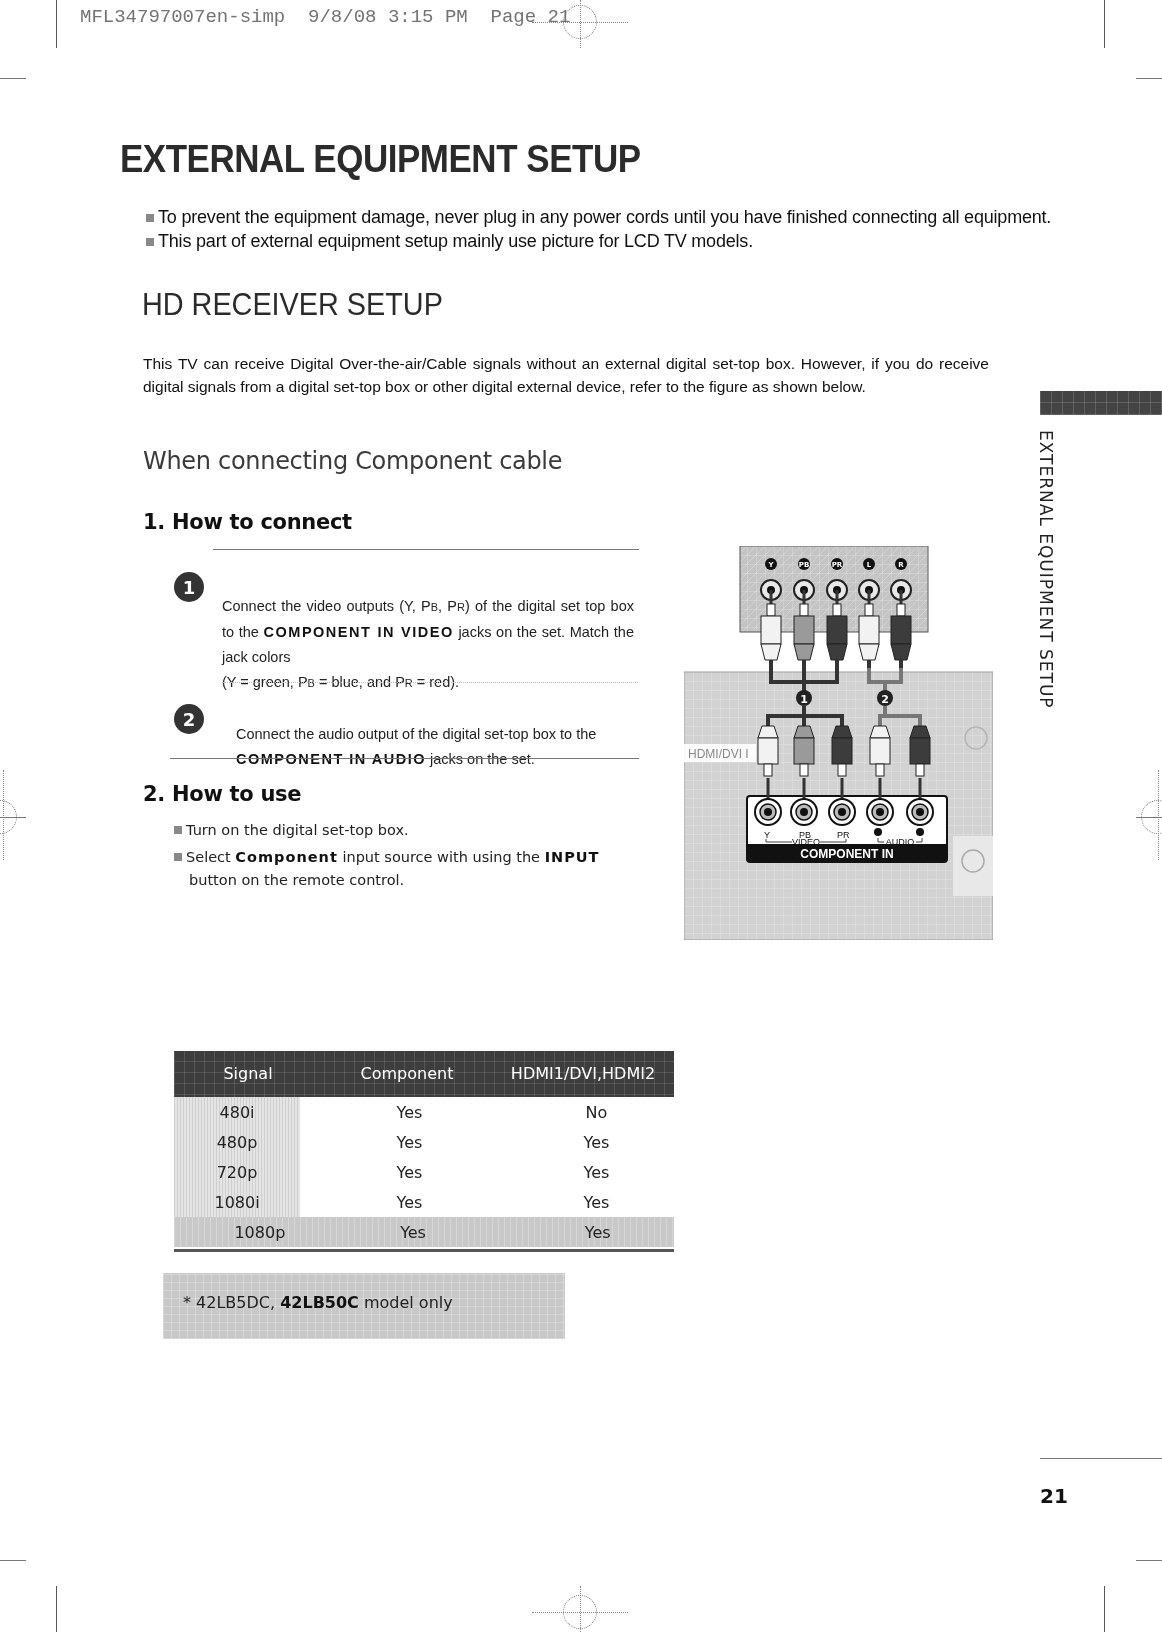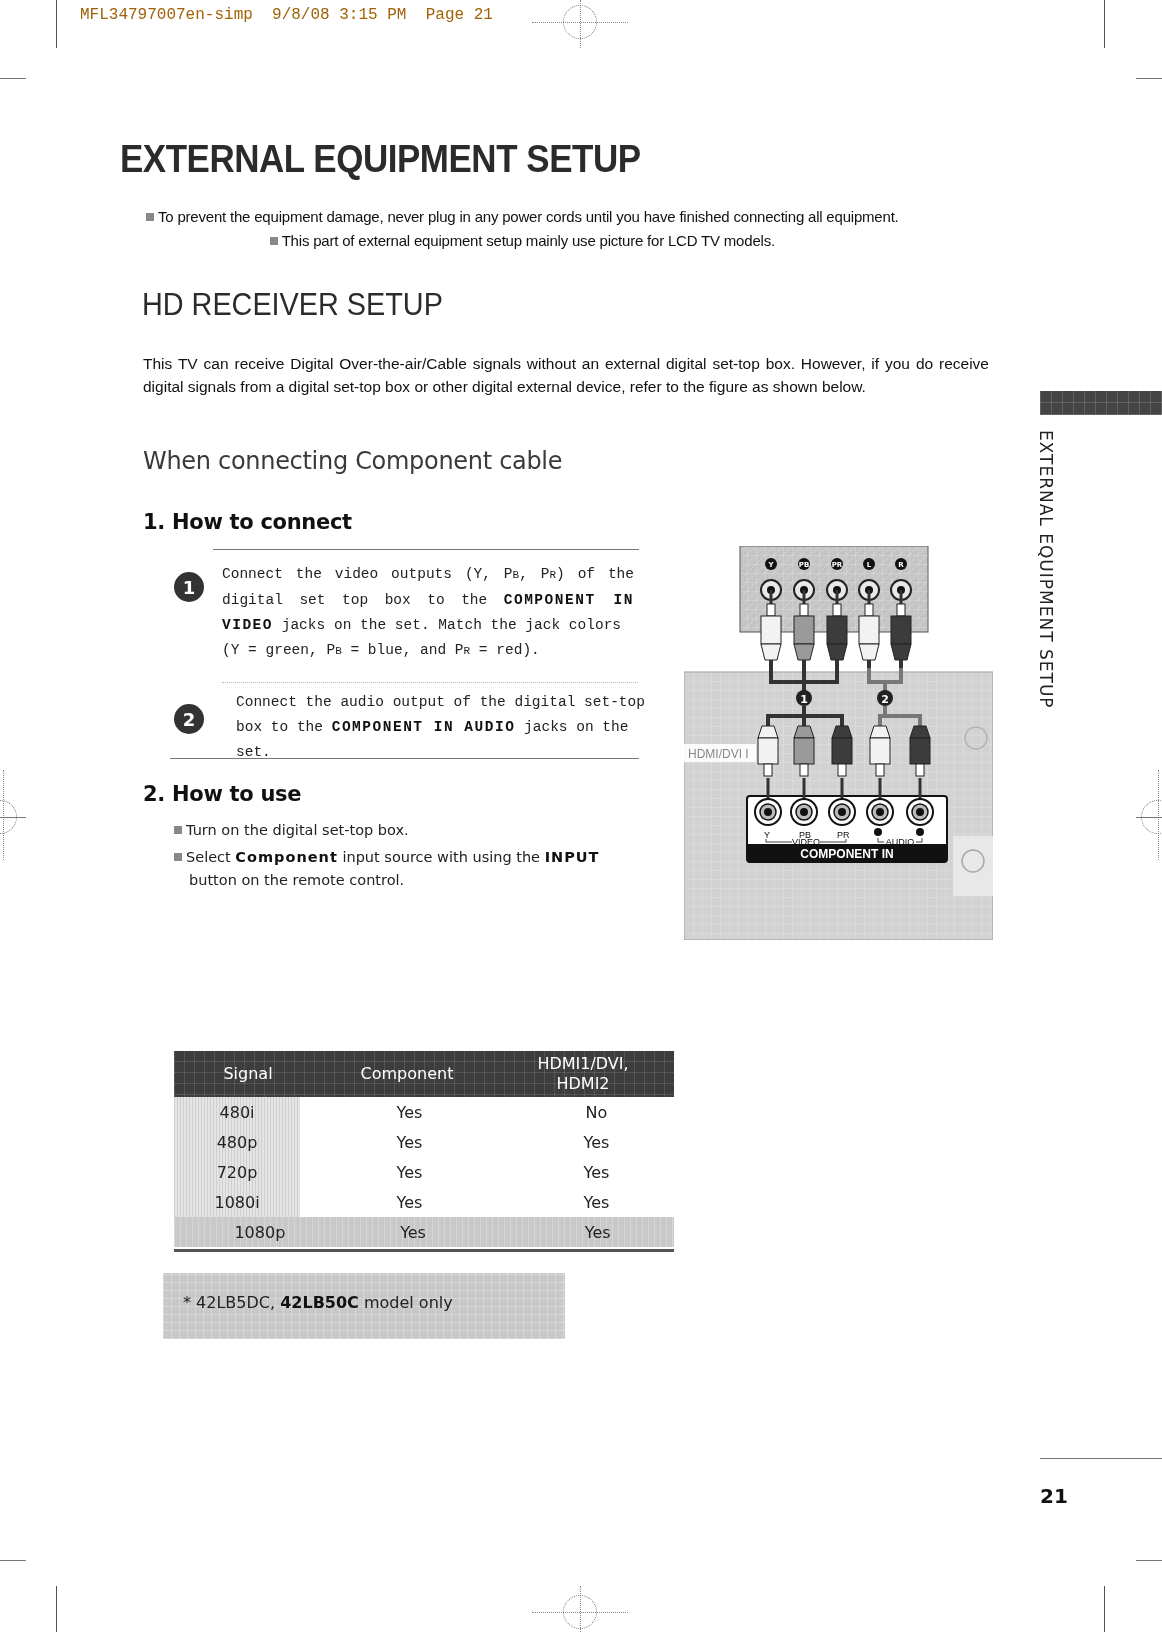--- a/index.html
+++ b/index.html
@@ -2,40 +2,40 @@
 <html><head>
 <meta charset="utf-8">
 <style>
   * { box-sizing: border-box; margin: 0; padding: 0; }
   html, body { width: 1162px; height: 1632px; background: #ffffff; overflow: hidden; }
   body { position: relative; font-family: "DejaVu Sans", sans-serif; color: #1a1a1a; }
 
   .abs { position: absolute; }
 
   
-  .slug { left: 80px; top: 6px; font-family: "Liberation Mono", monospace; font-size: 16px; color: #a16207; white-space: pre; }
+  .slug { left: 80px; top: 6px; font-family: "Liberation Mono", monospace; font-size: 19px; color: #737373; white-space: pre; }
   .vline { width: 1px; background: #555; }
   .hline { height: 1px; background: #777; }
   .dashed-h { height: 0; border-top: 1px dotted #888; }
   .dashed-v { width: 0; border-left: 1px dotted #888; }
   .reg-circle { width: 34px; height: 34px; border: 1px dotted #777; border-radius: 50%; }
 
   
   .title { left: 120px; top: 138px; font-family: "Liberation Sans", sans-serif; font-weight: bold; font-size: 38px; letter-spacing: -0.5px; color: #2b2b2b; transform: scaleX(0.92); transform-origin: left; }
-  .notes { left: 146px; top: 205px; font-family: "Liberation Sans", sans-serif; font-size: 15px; line-height: 24px; color: #111; letter-spacing: -0.2px; text-align: center; }
+  .notes { left: 146px; top: 205px; font-family: "Liberation Sans", sans-serif; font-size: 18px; line-height: 24px; color: #111; letter-spacing: -0.2px; }
   .notes .bullet, .use-list .bullet { display: inline-block; width: 8px; height: 8px; background: #888; margin-right: 4px; vertical-align: 1px; }
   .h2 { left: 142px; top: 286px; font-family: "Liberation Sans", sans-serif; font-size: 32px; color: #2b2b2b; transform: scaleX(0.9); transform-origin: left; }
   .intro { left: 143px; top: 352px; width: 846px; font-family: Liberation Sans, sans-serif; font-size: 15.5px; line-height: 23px; text-align: justify; color: #111; }
   .h3 { left: 143px; top: 447px; font-family: "DejaVu Sans", sans-serif; font-size: 24px; color: #3a3a3a; letter-spacing: -0.3px; }
   .h4 { font-family: "DejaVu Sans", sans-serif; font-weight: bold; font-size: 21px; color: #111; letter-spacing: -0.3px; }
 
   .rule { background: #777; height: 1px; }
   .dotrule { border-top: 1px dotted #bbb; height: 0; }
 
-  .step { font-family: Liberation Mono, monospace; font-size: 14.5px; line-height: 25px; color: #222; }
+  .step { font-family: Liberation Sans, sans-serif; font-size: 14.5px; line-height: 25px; color: #222; margin-top: 32px; }
   .step b { font-weight: bold; letter-spacing: 1.5px; color: #111; }
   .num-badge { width: 30px; height: 30px; border-radius: 50%; background: #333; color: #fff; font-family: "DejaVu Sans", sans-serif; font-weight: bold; font-size: 18px; display: flex; align-items: center; justify-content: center; }
 
   .use-list { font-family: "DejaVu Sans", sans-serif; font-size: 14.5px; line-height: 23px; color: #222; }
   .use-list b { letter-spacing: 1px; font-weight: bold; color: #111; }
 
   
   .side-bar { left: 1040px; top: 391px; width: 122px; height: 24px; background: #444;
     background-image: linear-gradient(90deg, rgba(255,255,255,0.15) 1px, transparent 1px), linear-gradient(0deg, rgba(255,255,255,0.15) 1px, transparent 1px);
     background-size: 11px 12px; }
@@ -326,21 +326,21 @@
   <circle cx="236" cy="286" r="4" fill="#111"></circle>
 </svg>
 
 <div class="abs side-bar"></div>
 <div class="abs side-text">EXTERNAL EQUIPMENT SETUP</div>
 
 <div class="abs table">
   <div class="thead">
     <div class="c1">Signal</div>
     <div class="c2">Component</div>
-    <div class="c3" style="flex-direction:column;">
+    <div class="c3" style="flex-direction:row;">
       <span>HDMI1/DVI,</span>
         <span>HDMI2</span>
     </div>
   </div>
   <div id="table-body">
       <div class="trow">
         <div class="c1">480i</div>
         <div class="c2">Yes</div>
         <div class="c3">No</div>
       </div>

